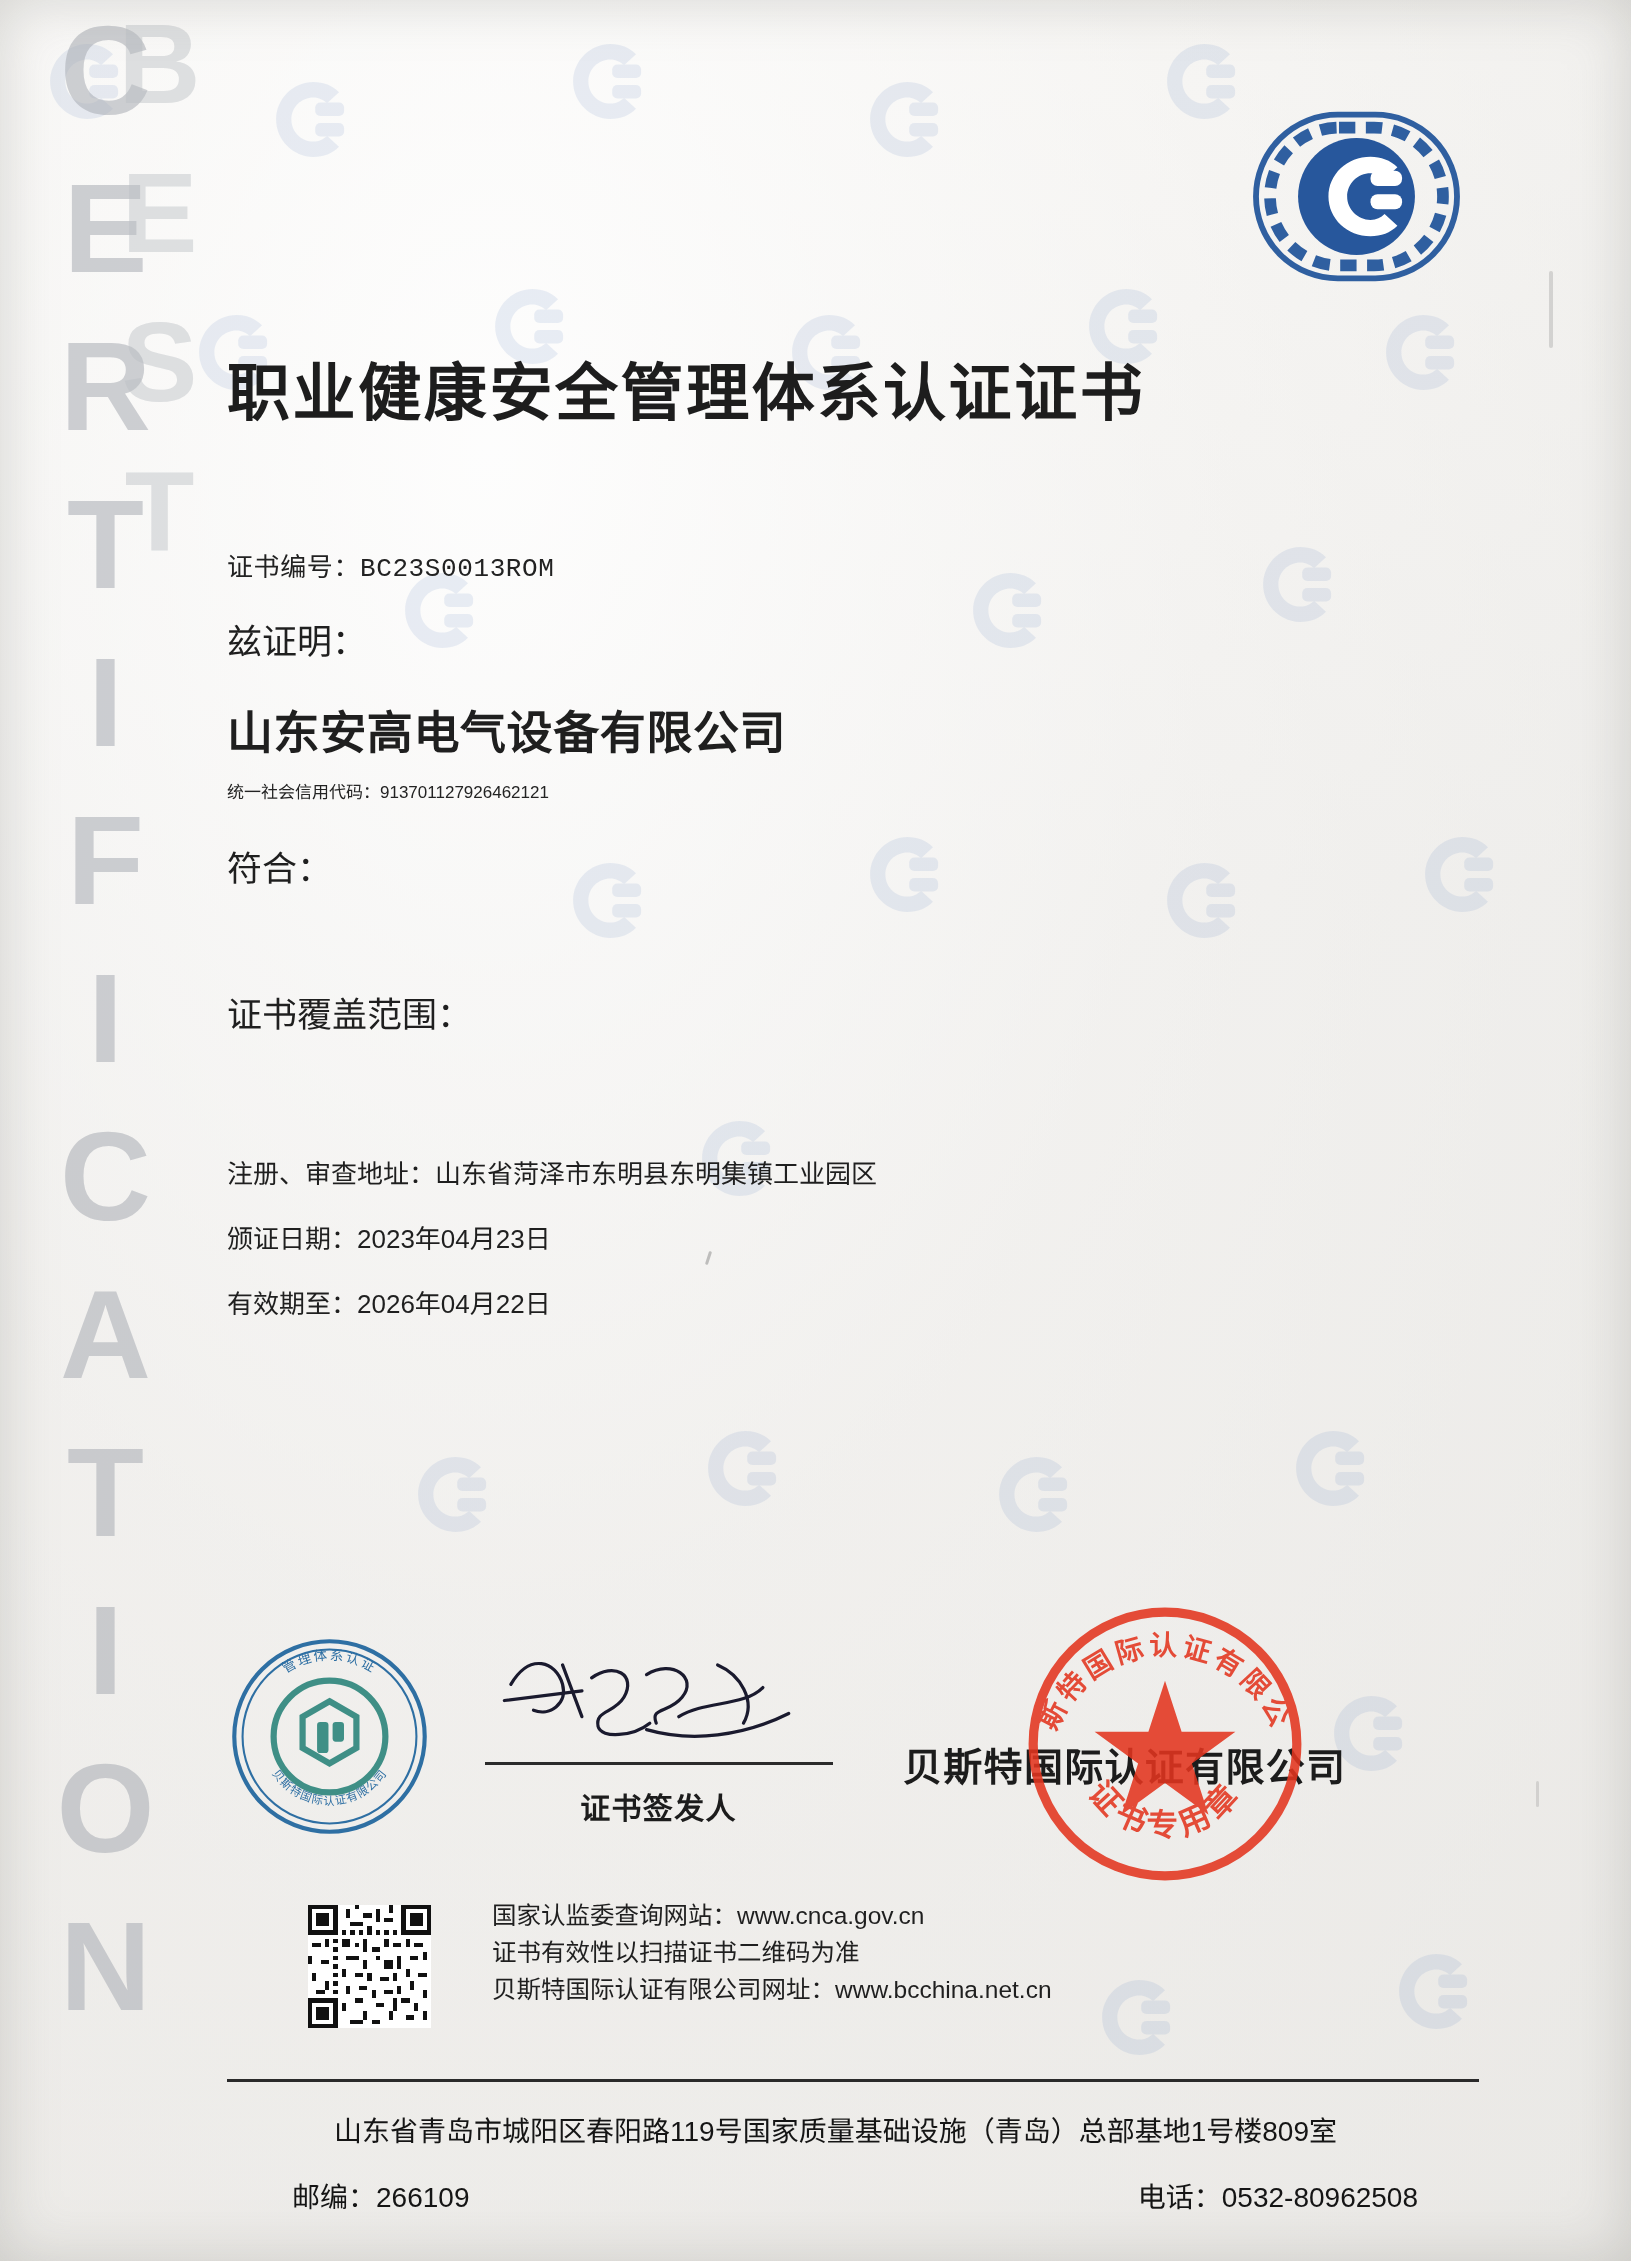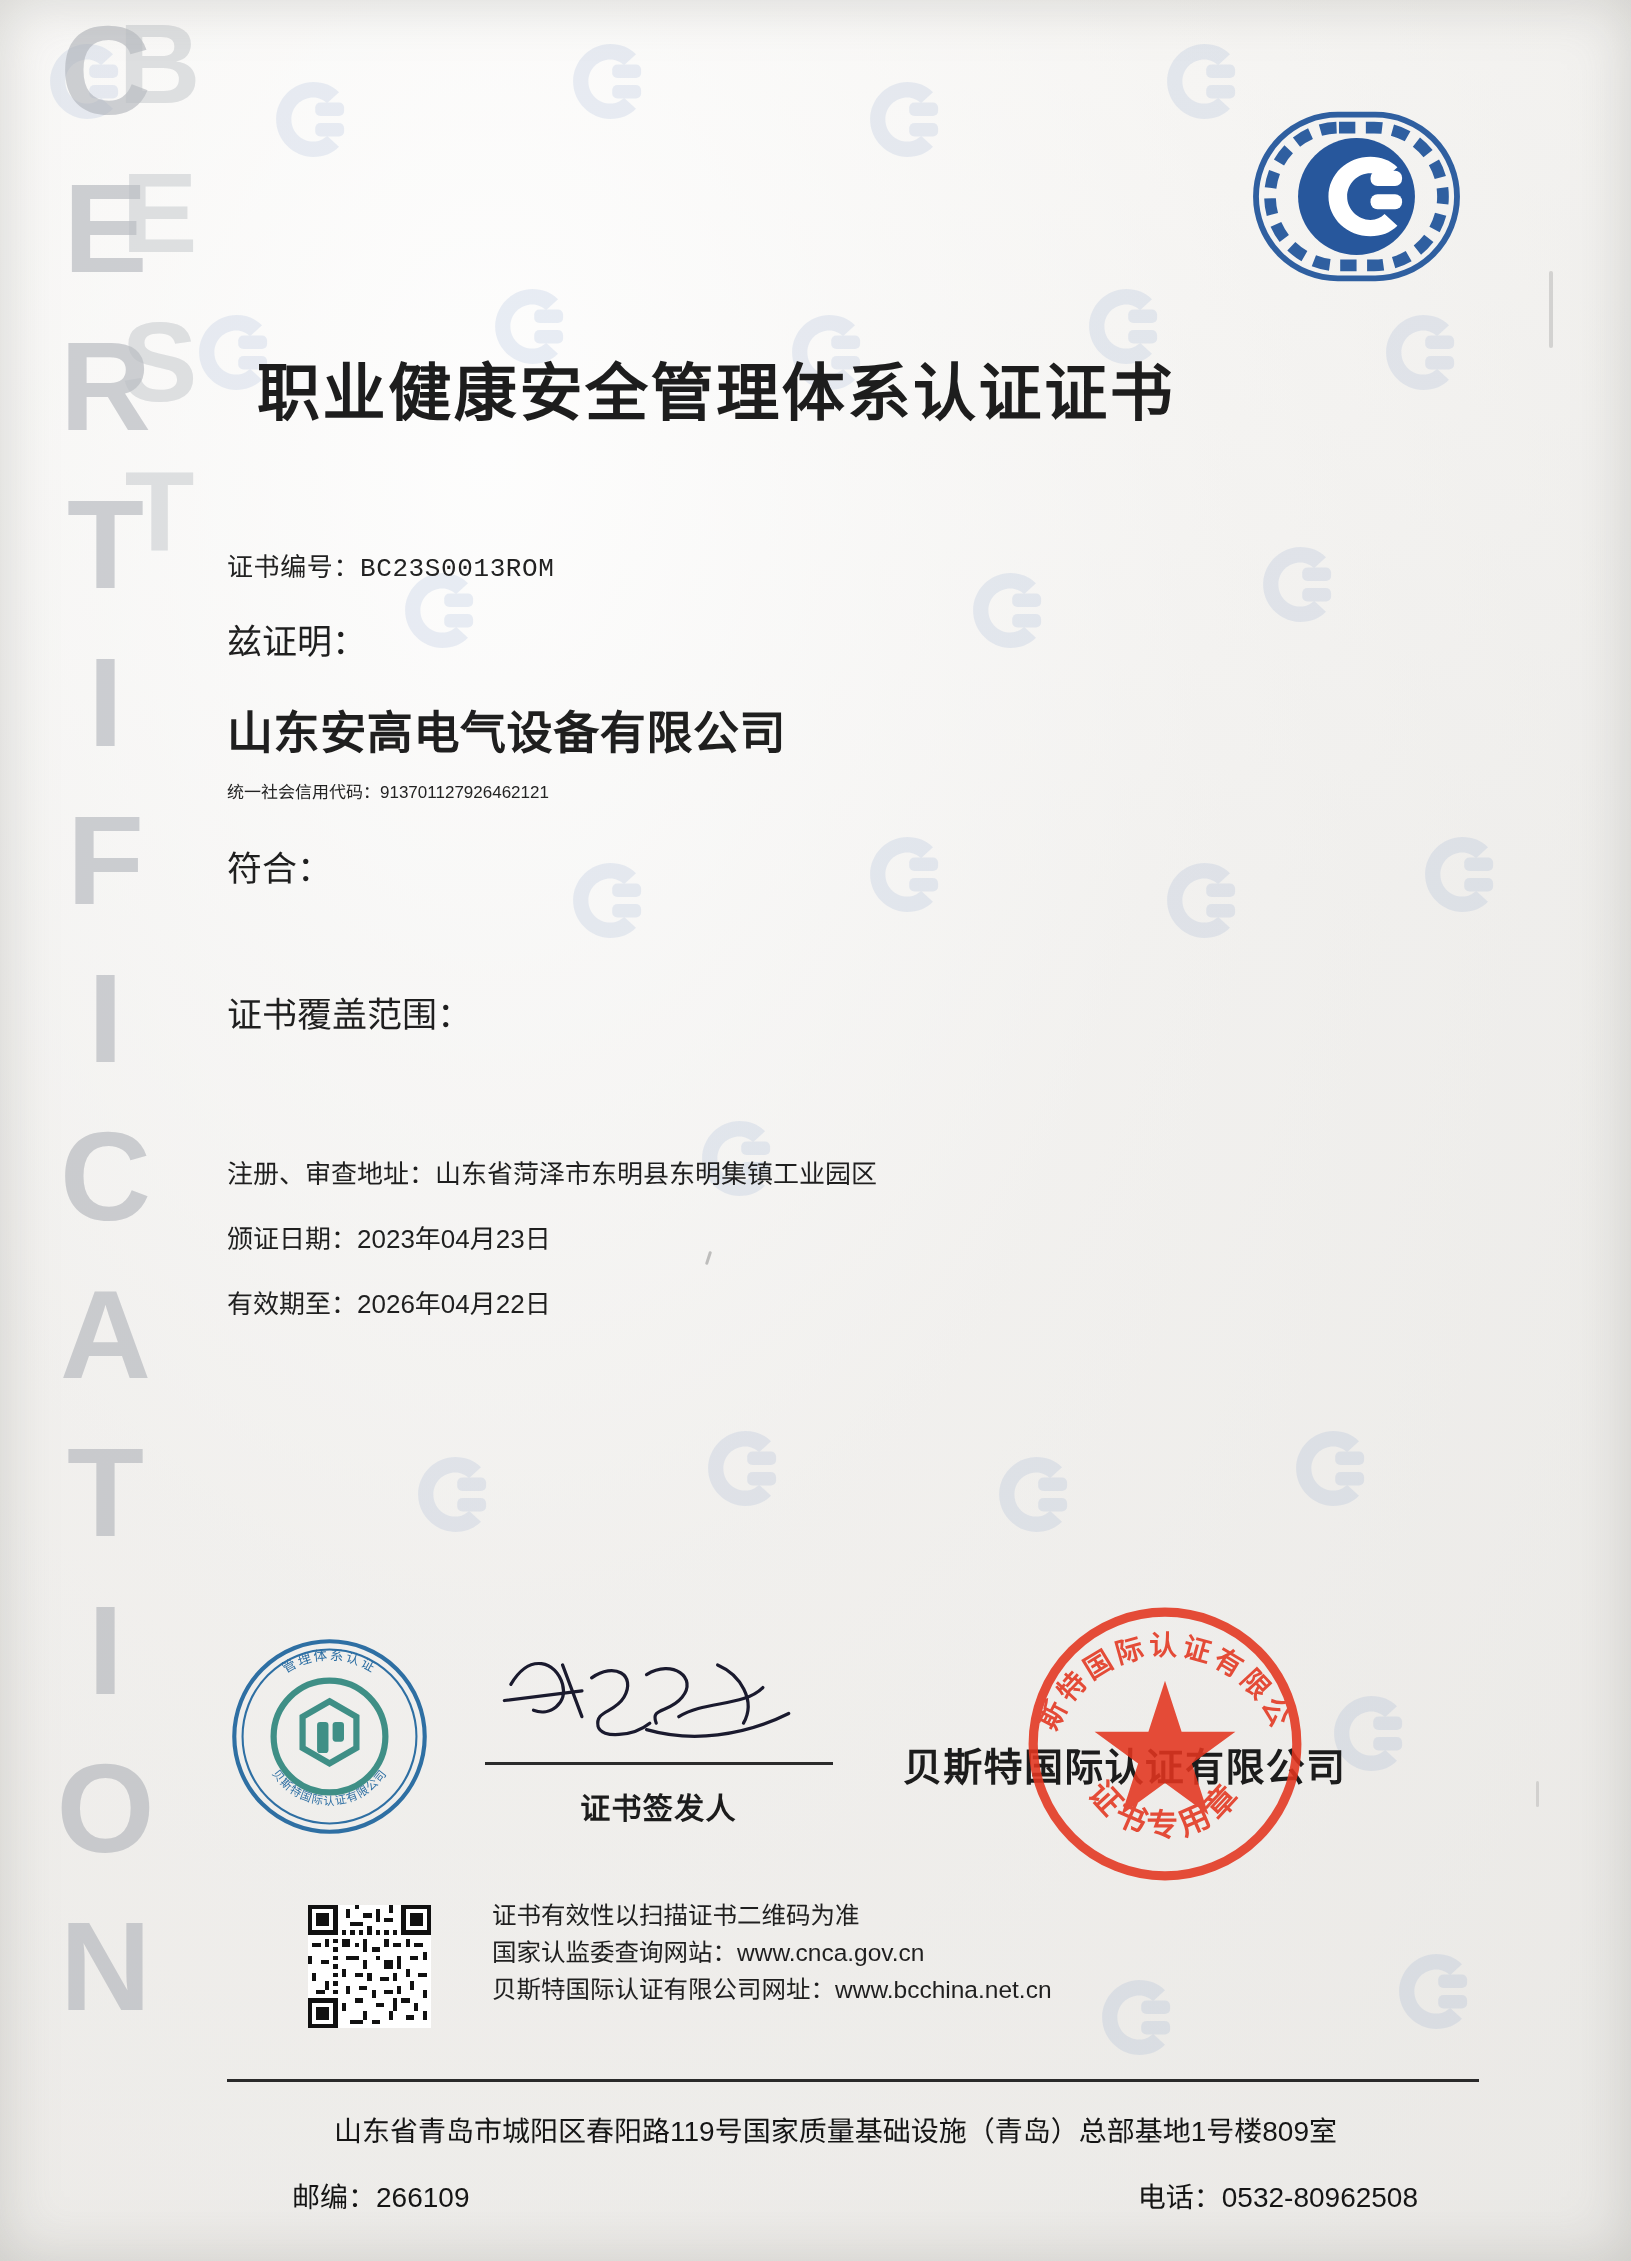--- a/index.html
+++ b/index.html
@@ -92,21 +92,20 @@
   }
   .cert-title {
     position: absolute;
     top: 342px;
     left: 0;
     font-size: 63px;
     font-weight: 700;
     letter-spacing: 2.6px;
     color: #1d1d1d;
     white-space: nowrap;
-    margin-left: 30px;
   }
   .row { position: absolute; left: 0; color: #1f1f1f; white-space: nowrap; }
 
   .cert-no      { top: 546px;  font-size: 26px; letter-spacing: 0.6px; color:#222; }
   .cert-no .mono{ font-family: "Liberation Mono", monospace; font-size: 26px; letter-spacing: 0.6px; }
   .hereby       { top: 613px;  font-size: 35px; font-weight: 500; }
   .company      { top: 696px; font-size: 46px; font-weight: 700; letter-spacing: 0.6px; }
   .credit-code  { top: 778px; font-size: 17px; color: #232323; text-align: center; }
   .conform      { top: 840px; font-size: 35px; font-weight: 500; }
   .standard     { top: 911px; font-size: 35px; letter-spacing: 0.6px; }
@@ -676,22 +675,22 @@
           <rect x="16" y="23" width="2" height="1"></rect>
         <rect x="19" y="25" width="1" height="2"></rect>
           <rect x="10" y="27" width="3" height="1"></rect>
         <rect x="15" y="27" width="2" height="1"></rect>
           <rect x="20" y="22" width="1" height="3"></rect>
       </g>
     </svg>
   </div>
 
   <div class="notes">
+    <div>国家认监委查询网站：www.cnca.gov.cn</div>
     <div>证书有效性以扫描证书二维码为准</div>
-    <div>国家认监委查询网站：www.cnca.gov.cn</div>
     <div>贝斯特国际认证有限公司网址：www.bcchina.net.cn</div>
   </div>
 
   <div class="bottom-rule"></div>
   <div class="addr-line">山东省青岛市城阳区春阳路119号国家质量基础设施（青岛）总部基地1号楼809室</div>
   <div class="zip">
     <span>邮编：</span><span>266109</span>
   </div>
   <div class="tel">
     <span>电话：</span><span>0532-80962508</span>

